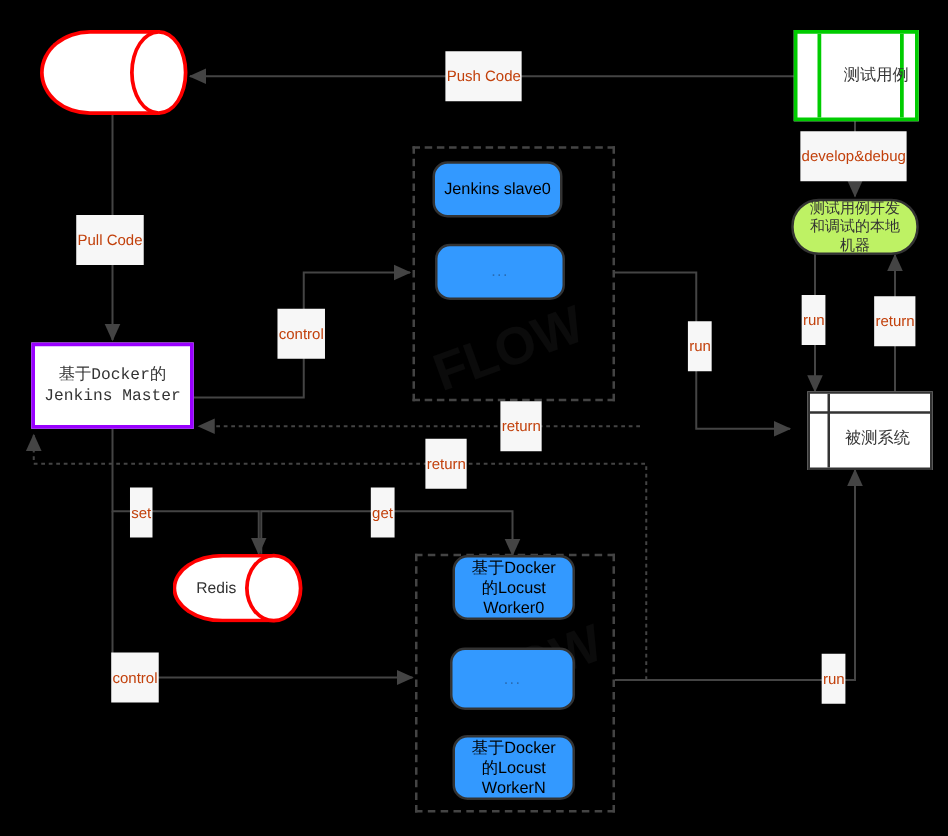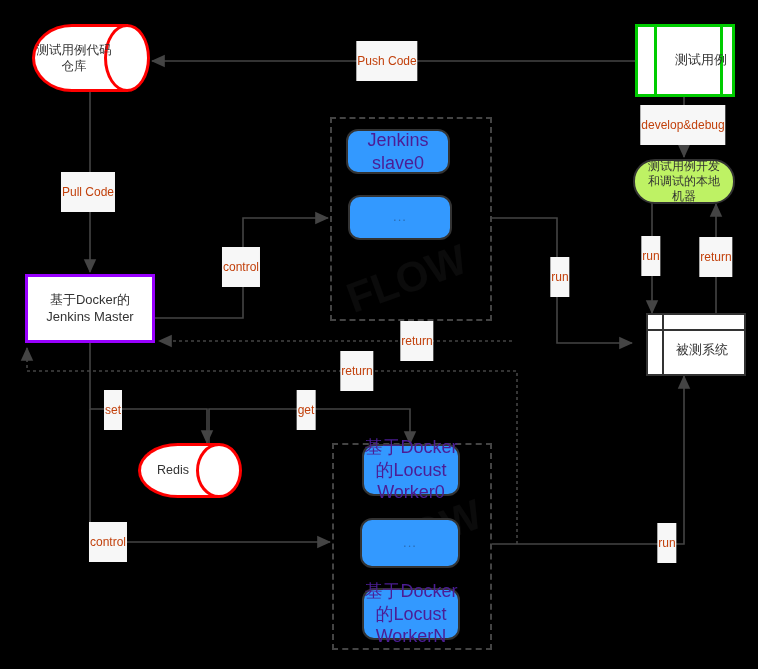--- a/index.html
+++ b/index.html
@@ -21,20 +21,21 @@
     box-sizing:border-box;
     line-height:1.25;
     white-space:pre-line;
   }
 
   
   .rect-master{
     background:#fff;
     border:3px solid #9900ff;
     font-size:13px;
+    font-family:Liberation Mono, monospace;
   }
 
   
   .node-shape{
     background:#fff;
     border:2px solid #333;
     font-size:13px;
   }
   .node-shape .bar-left{
     position:absolute;left:0;top:0;bottom:0;width:14px;
@@ -66,22 +67,22 @@
     border:2px solid #333;
     border-radius:22px;
     font-size:12px;
   }
 
   
   .blue-box{
     background:#3399ff;
     border:2px solid #333;
     border-radius:12px;
-    color:#4c1d95;
-    font-size:18px;
+    color:#000000;
+    font-size:13px;
   }
   .blue-box.ellipsis{font-size:13px;color:#2a6db5;letter-spacing:1px;}
 
   
   .group-dashed{
     position:absolute;
     border:2px dashed #444;
     box-sizing:border-box;
     pointer-events:none;
   }
@@ -181,22 +182,20 @@
       <path d="M492,544 L684,544 L684,376" marker-end="url(#arr)"></path>
     </g>
   </svg>
 
   <div class="group-dashed" style="left:330px;top:117px;width:162px;height:204px;"></div>
   <div class="group-dashed" style="left:332px;top:443px;width:160px;height:207px;"></div>
 
   <div class="cyl" style="left:32px;top:24px;width:118px;height:68px;">
     <div class="cyl-body"></div>
     <div class="cyl-cap"></div>
-    <div class="cyl-label">测试用例代码
-仓库</div>
   </div>
 
   <div class="cyl" style="left:138px;top:443px;width:104px;height:55px;">
     <div class="cyl-body"></div>
     <div class="cyl-cap"></div>
     <div class="cyl-label">Redis</div>
   </div>
 
   <div class="node rect-master" style="left:25px;top:274px;width:130px;height:69px;">
     <span>基于Docker的

